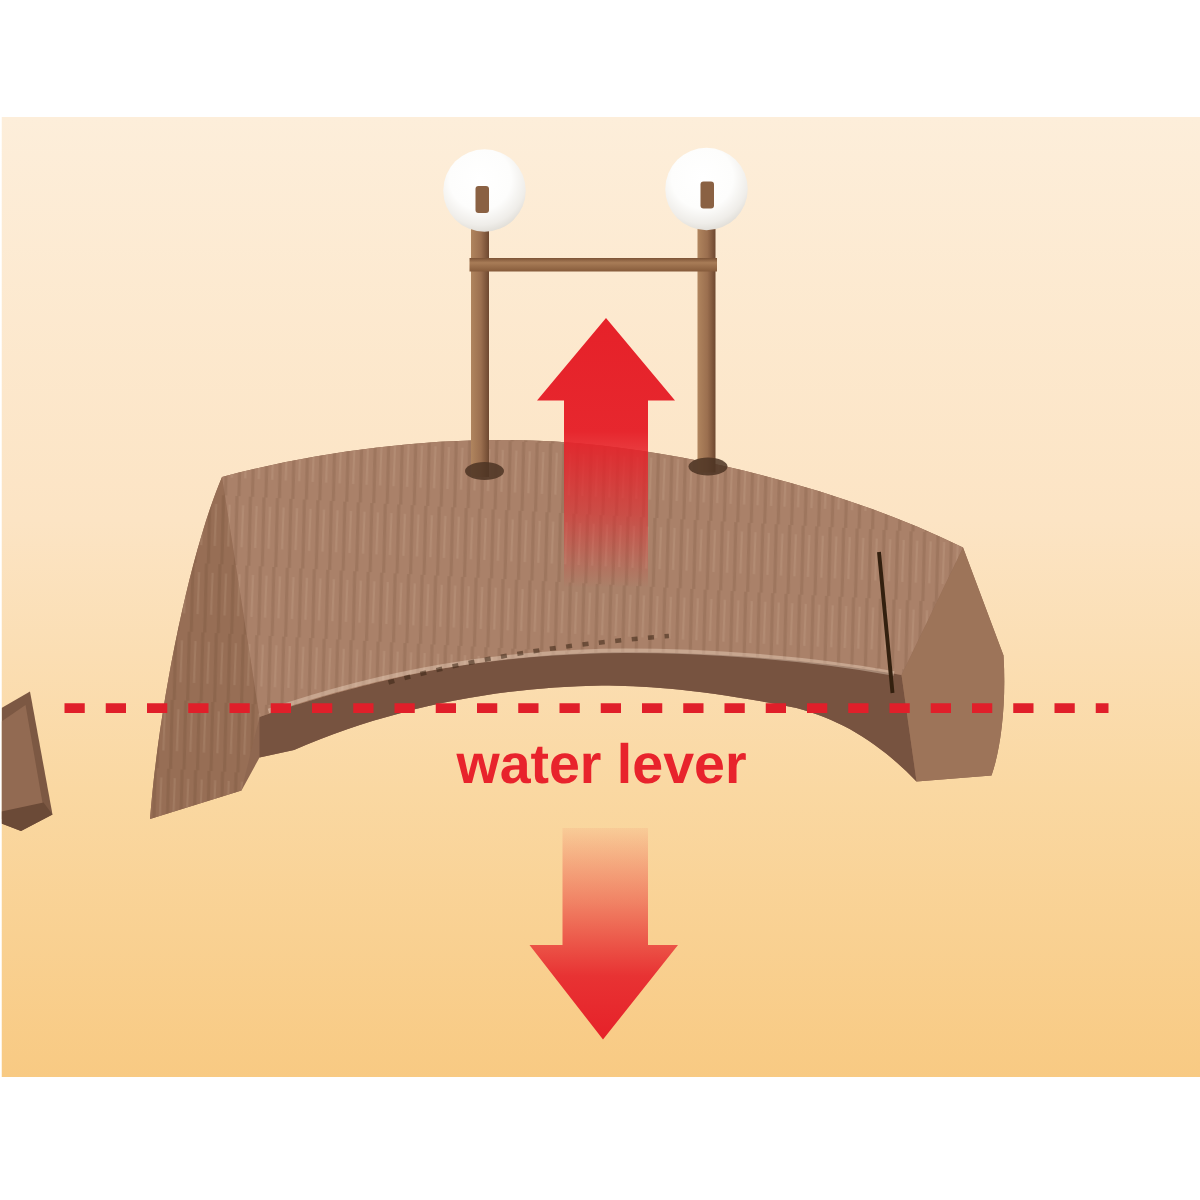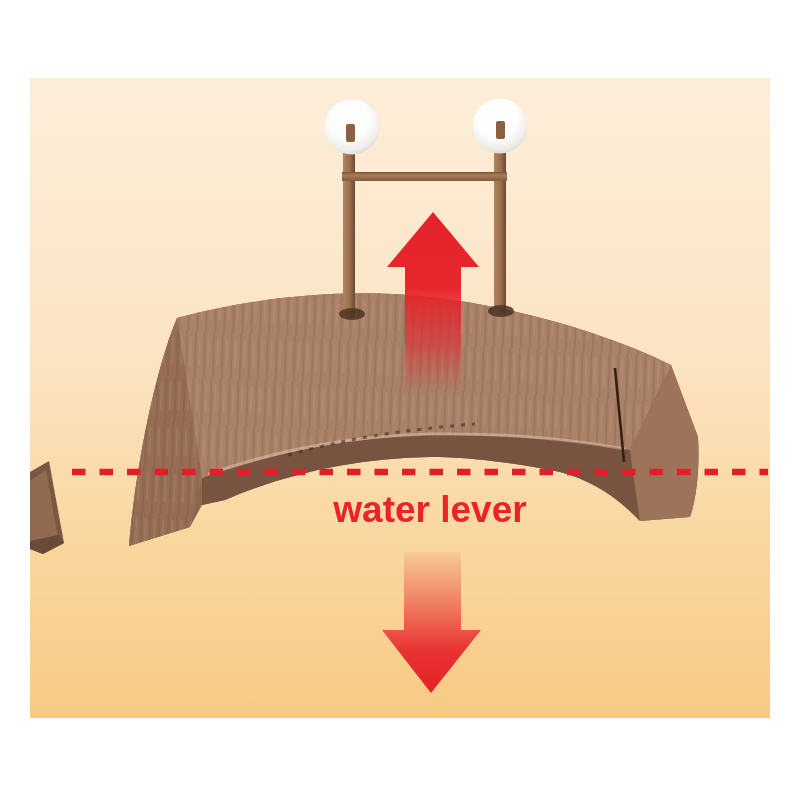--- a/index.html
+++ b/index.html
@@ -1,17 +1,17 @@
 <!DOCTYPE html>
 <html><head>
 <meta charset="utf-8">
 <style>
   html,body{margin:0;padding:0;background:#ffffff;}
   .stage{
-    position:relative;width:740px;height:800px;margin:0 auto;
+    position:relative;width:799px;height:800px;margin:0 auto;
     background:#ffffff;overflow:hidden;
     font-family:"Liberation Sans", sans-serif;
   }
   .bg-band{
     position:absolute;left:0;top:78px;width:800px;height:640px;
     background:linear-gradient(180deg,#fdeeda 0%,#fce4c4 42%,#fad8a2 70%,#f8ca83 100%);
   }
   .scene-svg{position:absolute;left:0;top:0;width:800px;height:800px;}
 </style>
 </head>

